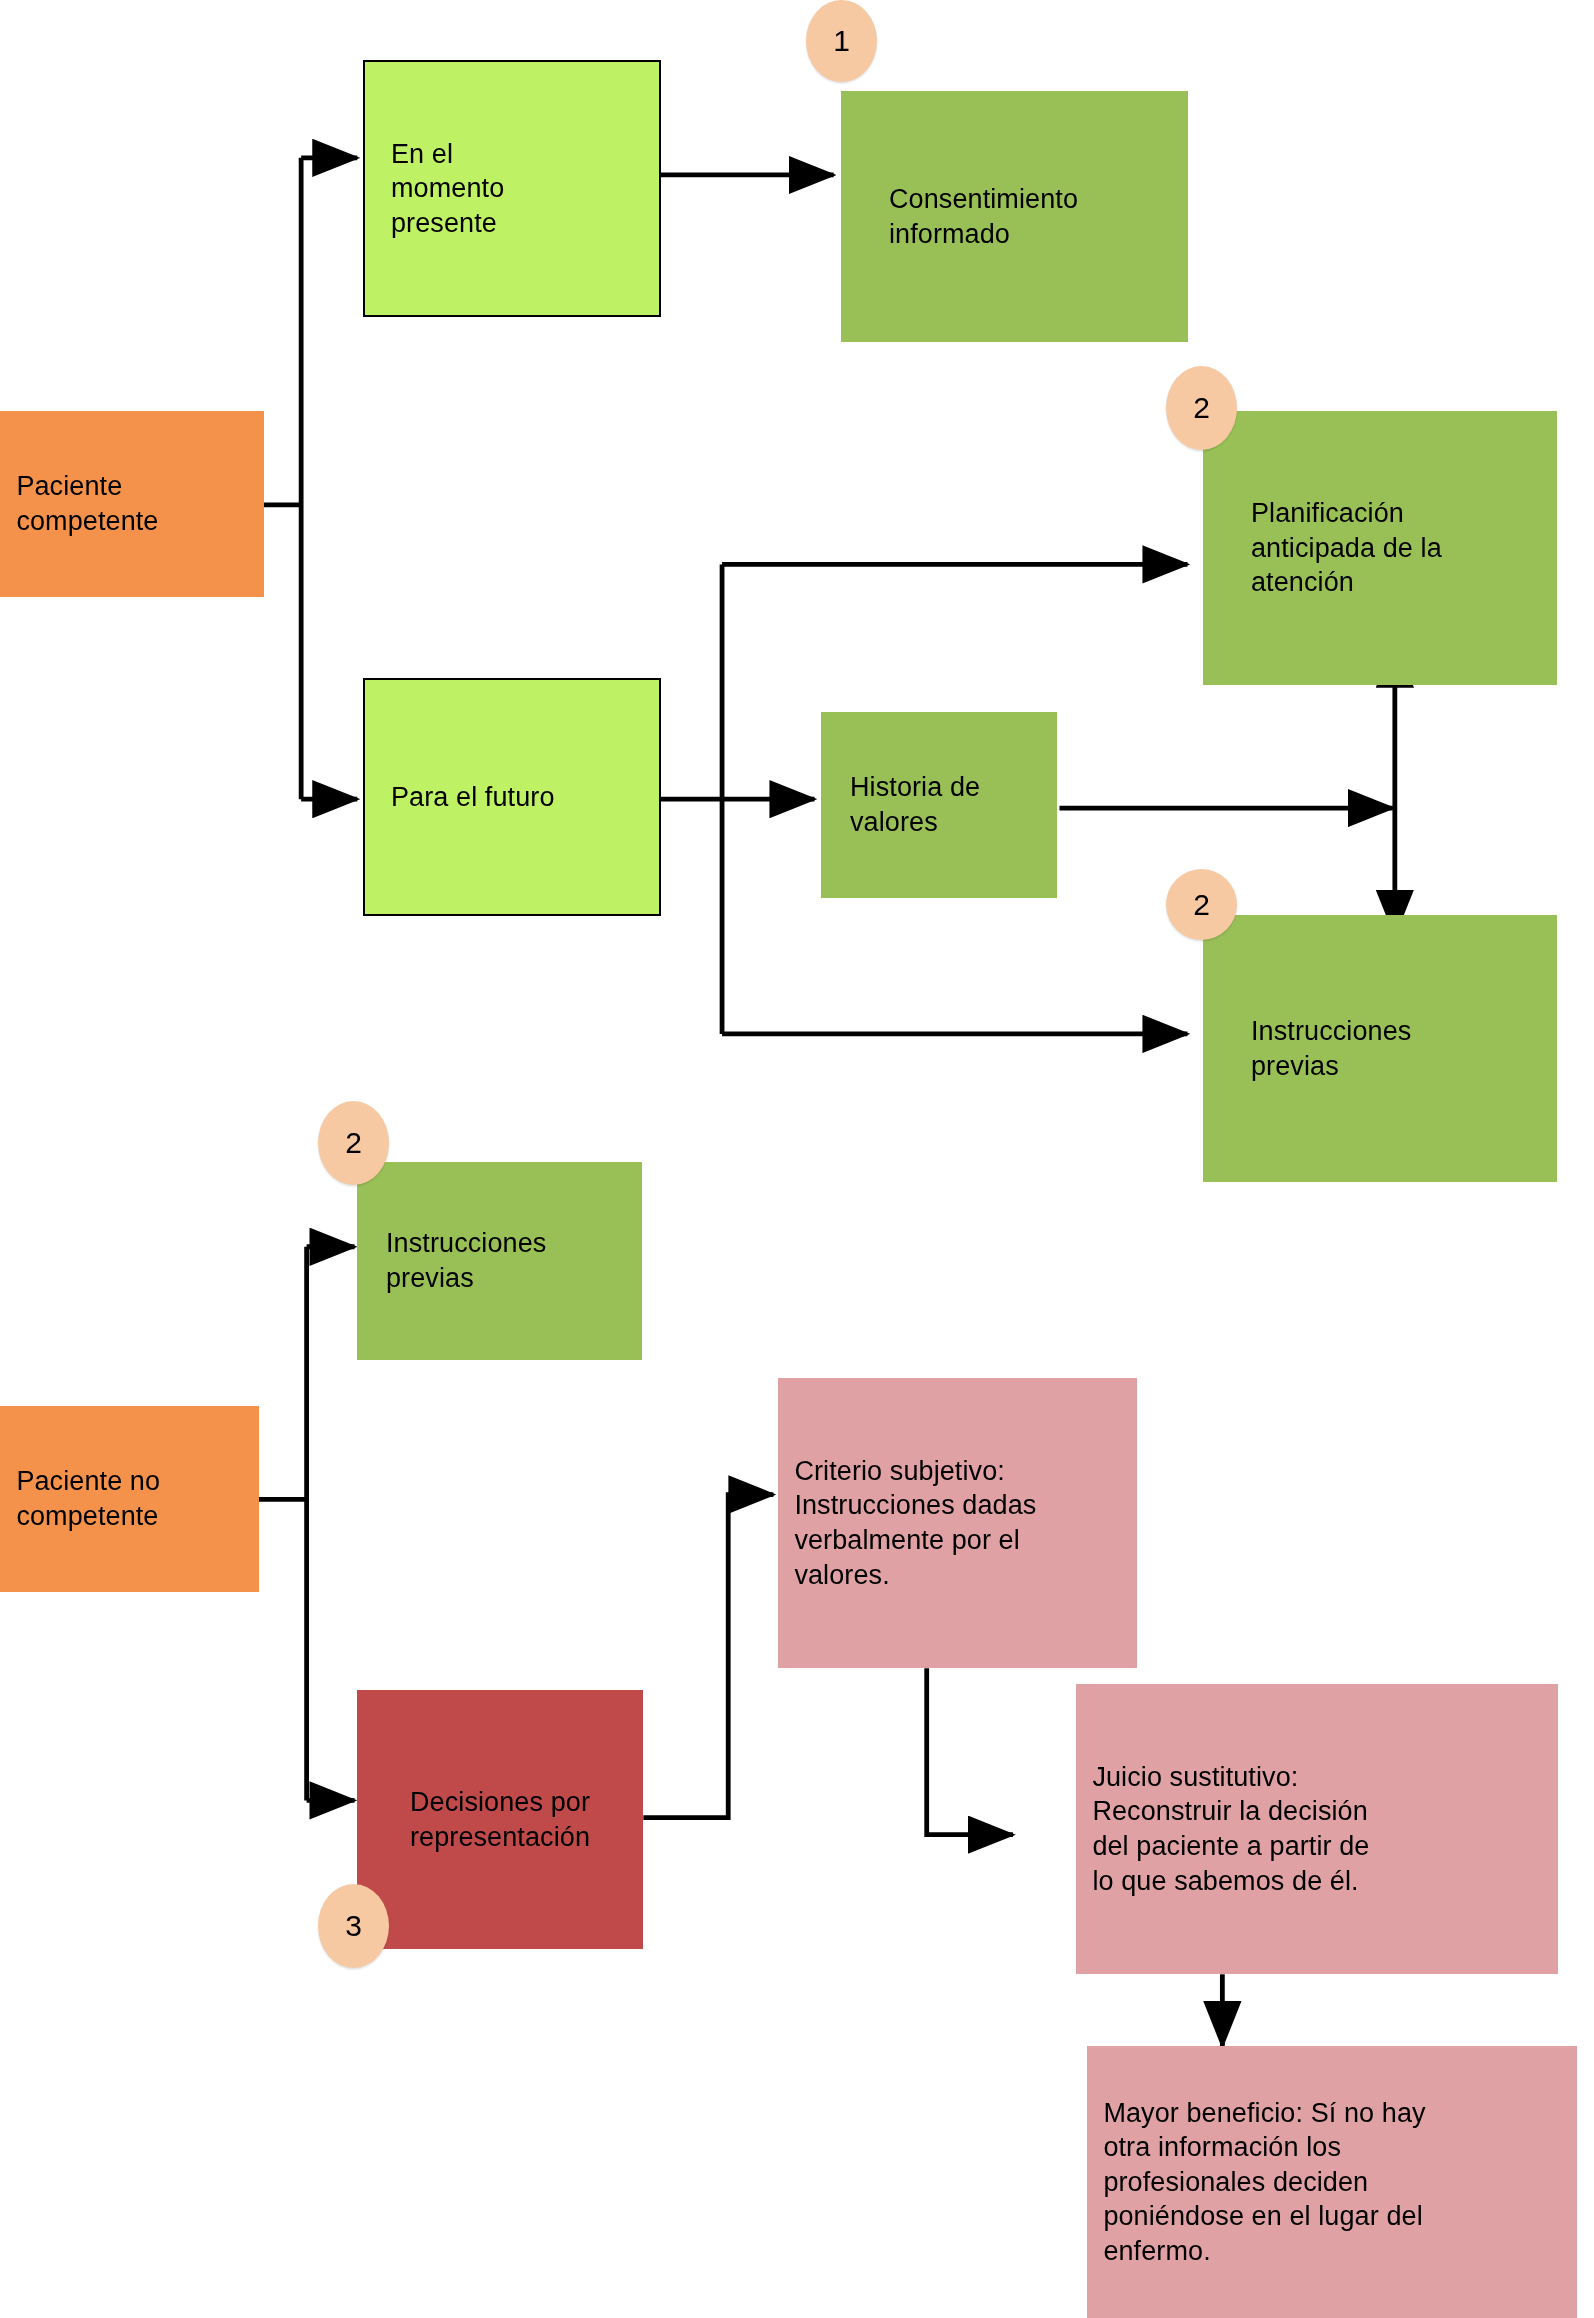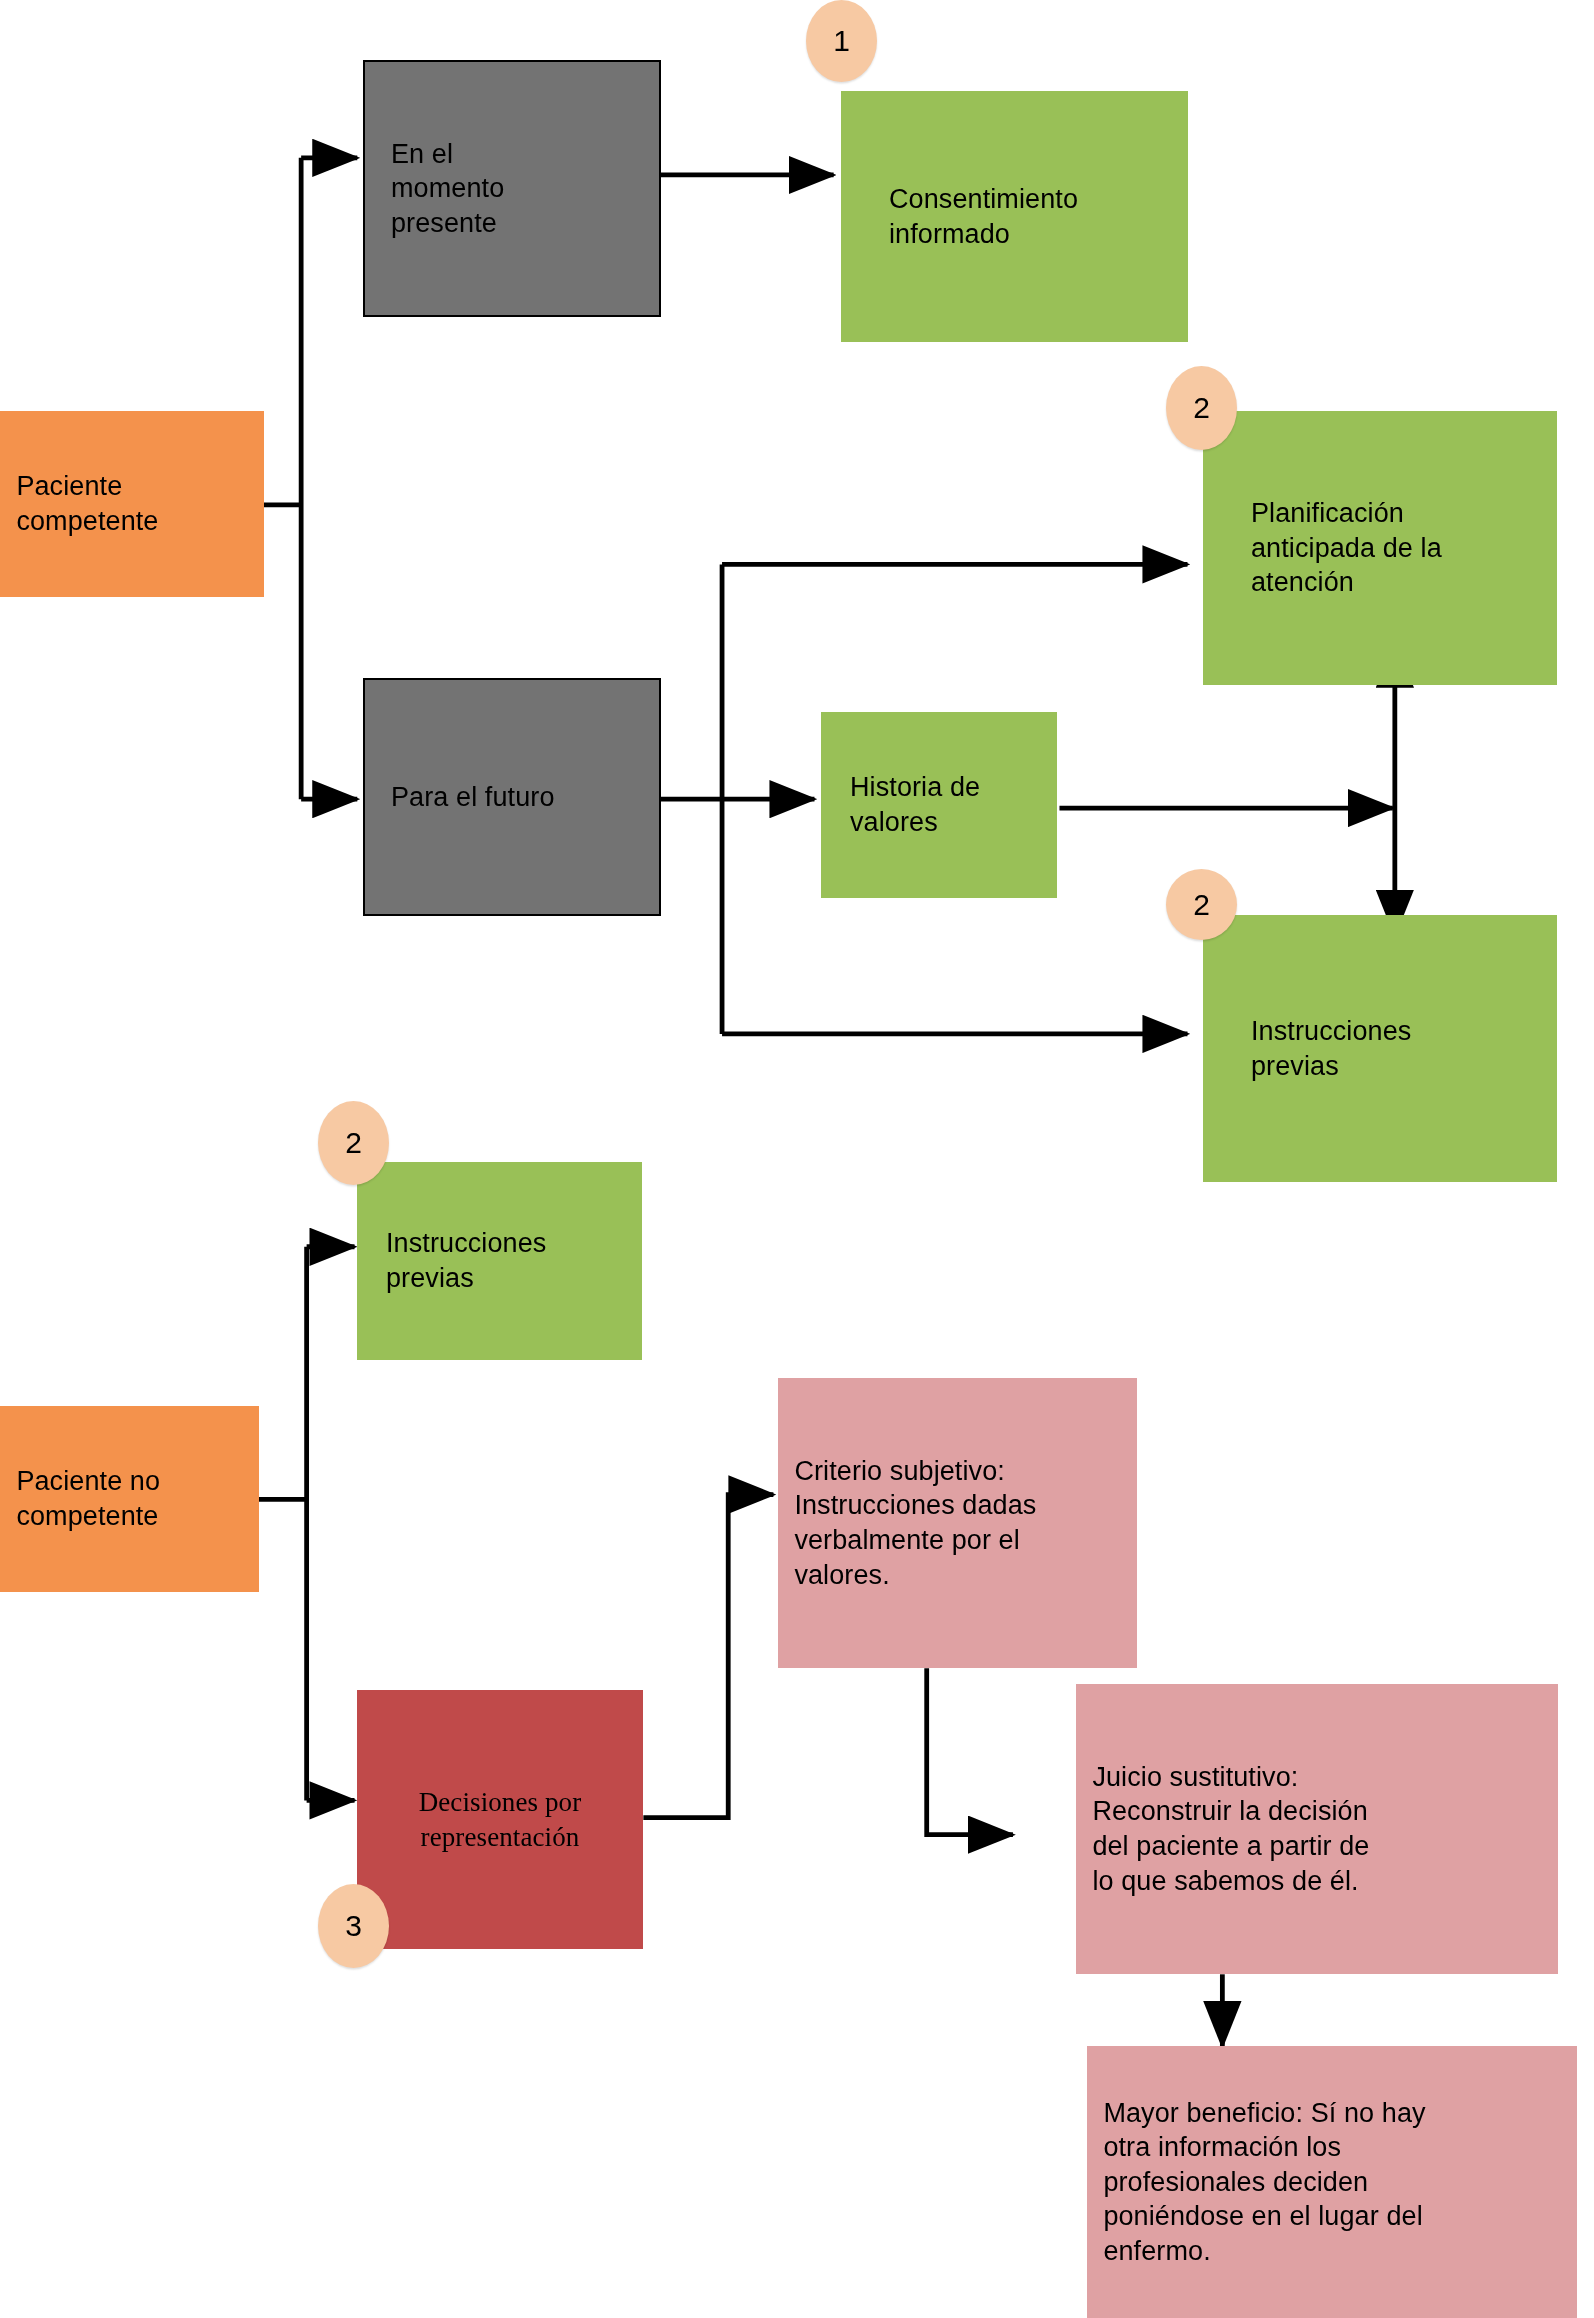--- a/index.html
+++ b/index.html
@@ -38,21 +38,21 @@
   .node .label {
     display: block;
     width: 100%;
     white-space: pre-line;
   }
   .node.orange   { background: #F4924C; padding: 0 16.4px; }
   .node.green    { background: #99C057; padding: 0 48px; }
   .node.green.pad-sm { padding: 0 29px; }
   .node.red      { background: #C04A4A; padding: 0 27px; text-align: center; }
   .node.pink     { background: #DFA1A3; padding: 0 16.4px; }
-  .node.plain    { background: #737373; border: 2.1px solid #000000; padding: 0 26px; }
+  .node.plain    { background: #bef264; border: 2.1px solid #000000; padding: 0 26px; }
 
   .badge {
     position: absolute;
     background: #F7C9A3;
     border-radius: 50%;
     display: flex;
     align-items: center;
     justify-content: center;
     color: #000000;
     font-size: 30px;
@@ -163,21 +163,21 @@
   <div class="node orange" style="left:0px; top:1406px; width:259px; height:186px;">
     <span class="label">Paciente no
 competente</span>
   </div>
 
   <div class="node green pad-sm" style="left:357px; top:1162px; width:285px; height:198px;">
     <span class="label">Instrucciones
 previas</span>
   </div>
 
-  <div class="node red" style="left:357px; top:1690px; width:286px; height:259px;font-family:Liberation Serif, serif;">
+  <div class="node red" style="left:357px; top:1690px; width:286px; height:259px;">
     <span class="label">Decisiones por
 representación</span>
   </div>
 
   <div class="node pink" style="left:778px; top:1378px; width:359px; height:290px;">
     <span class="label">Criterio subjetivo:
 Instrucciones dadas
 verbalmente por el
 valores.</span>
   </div>

